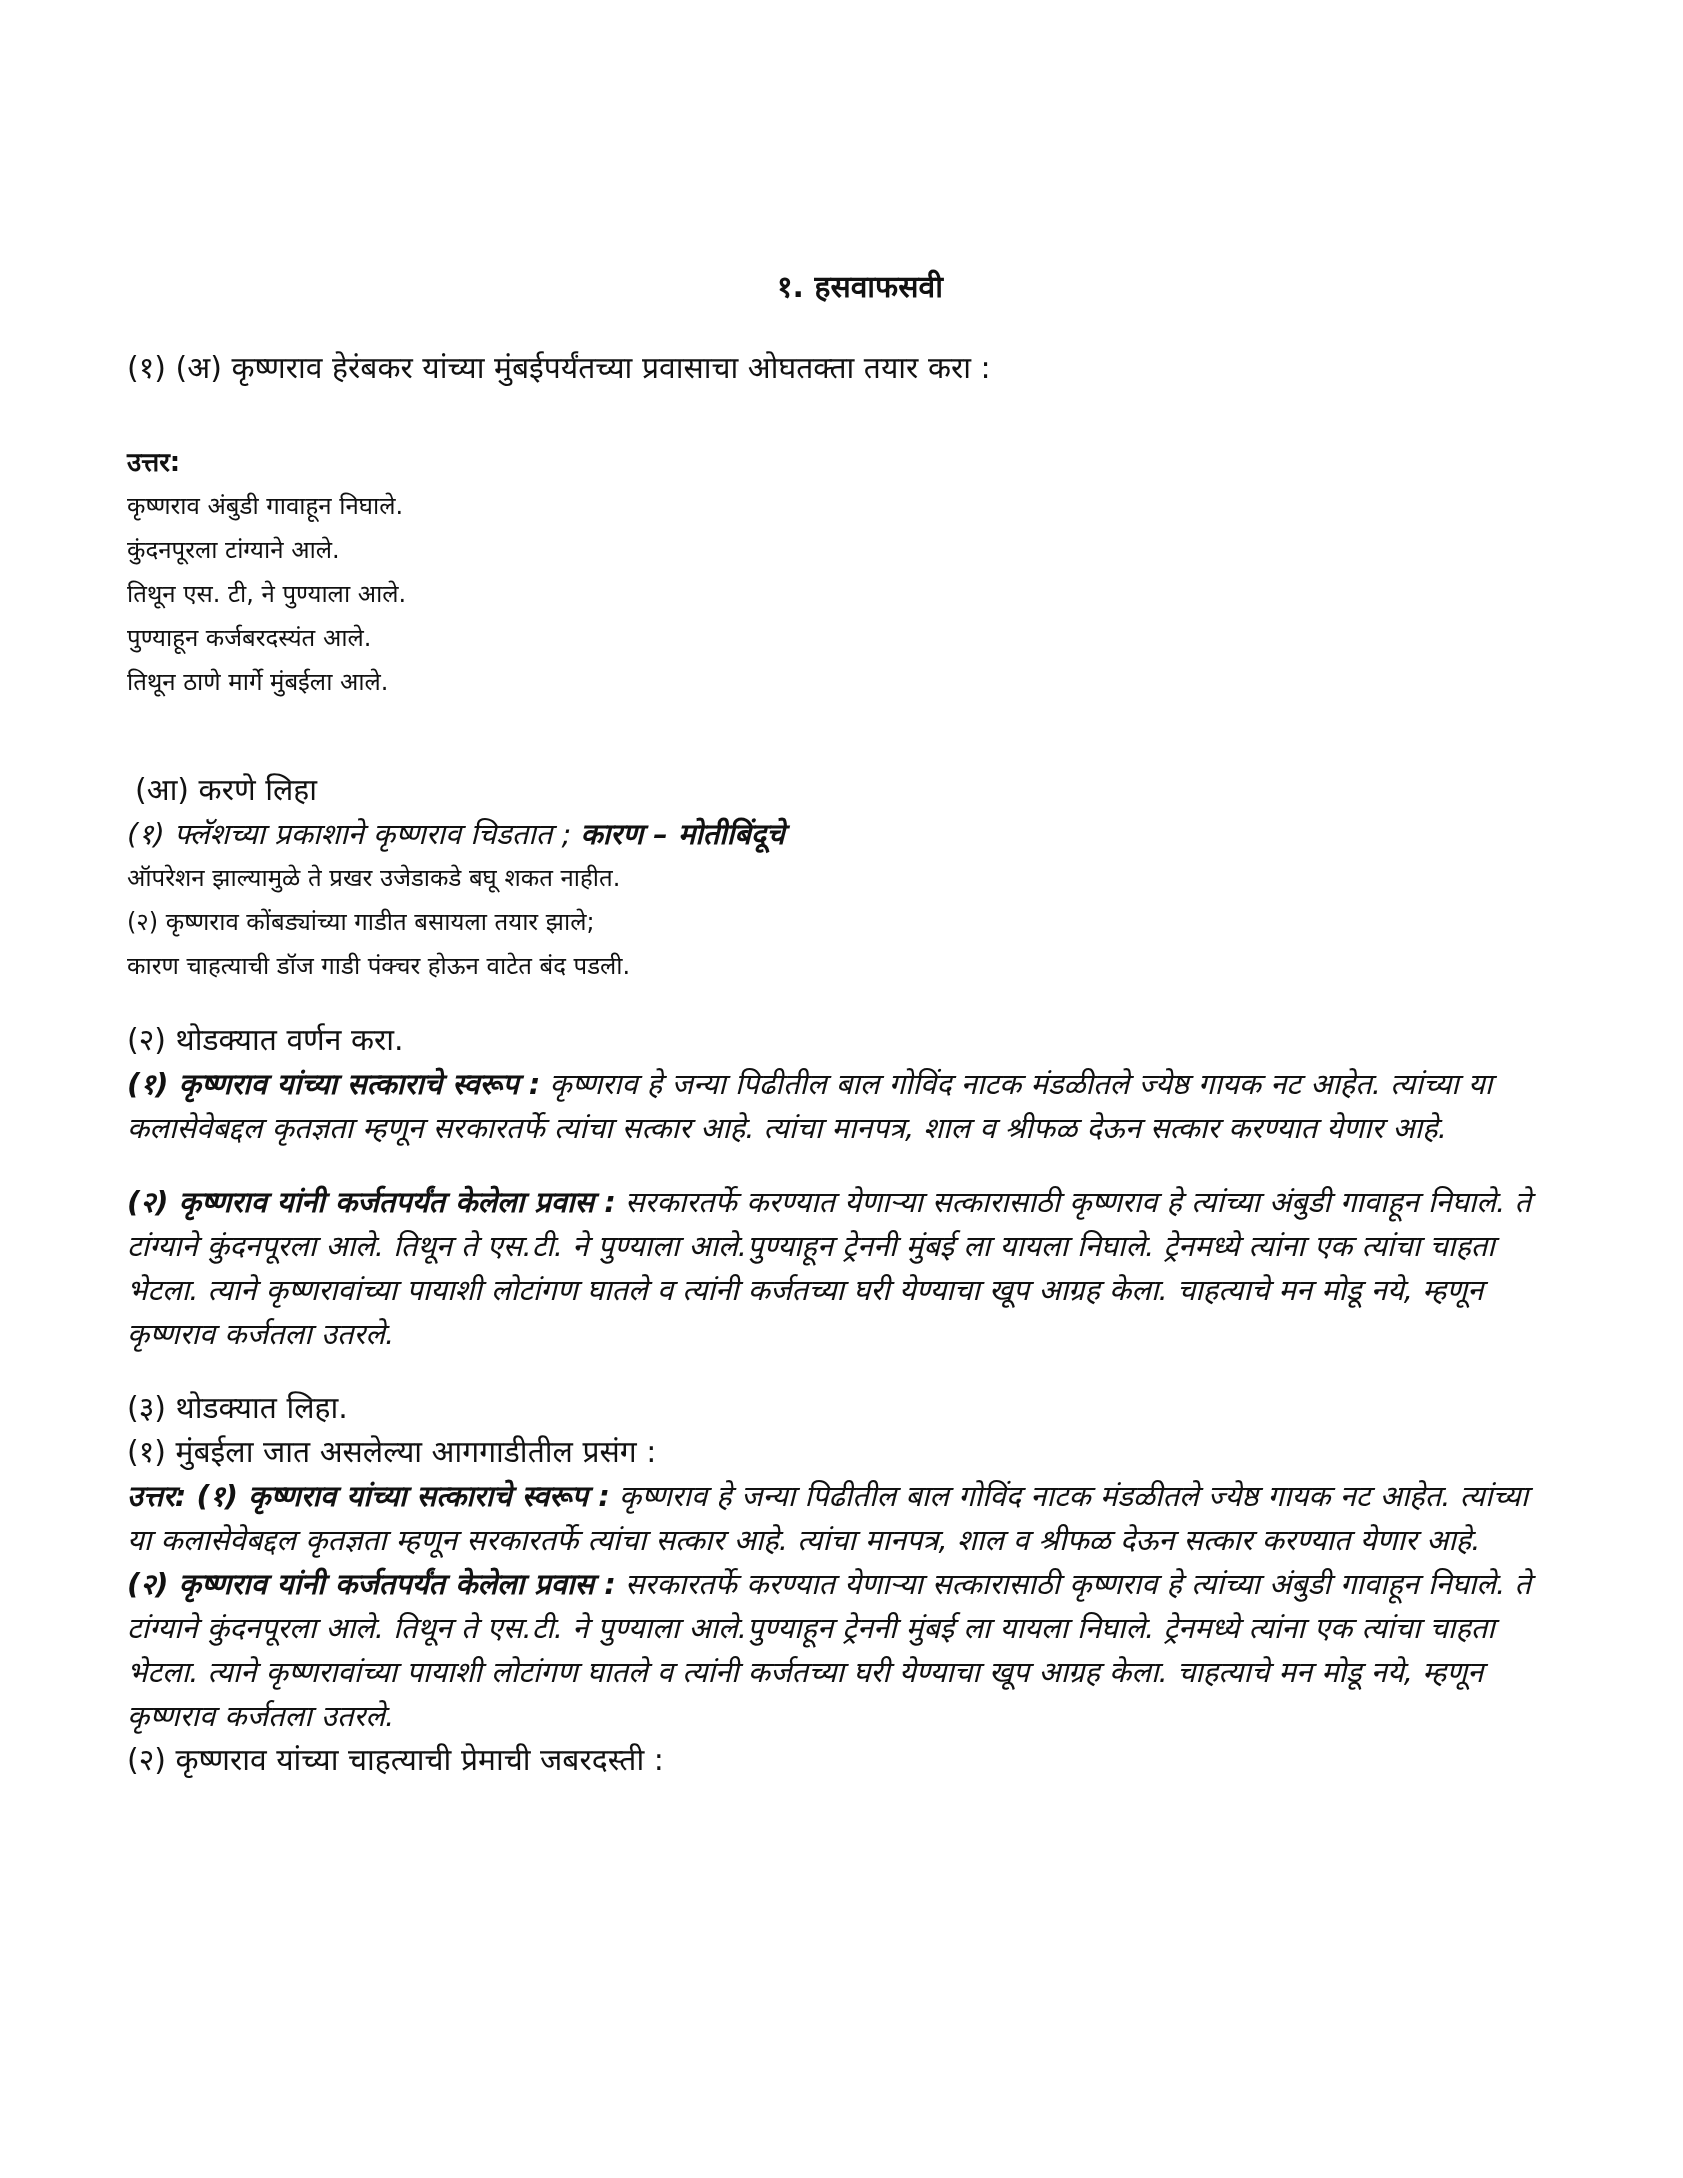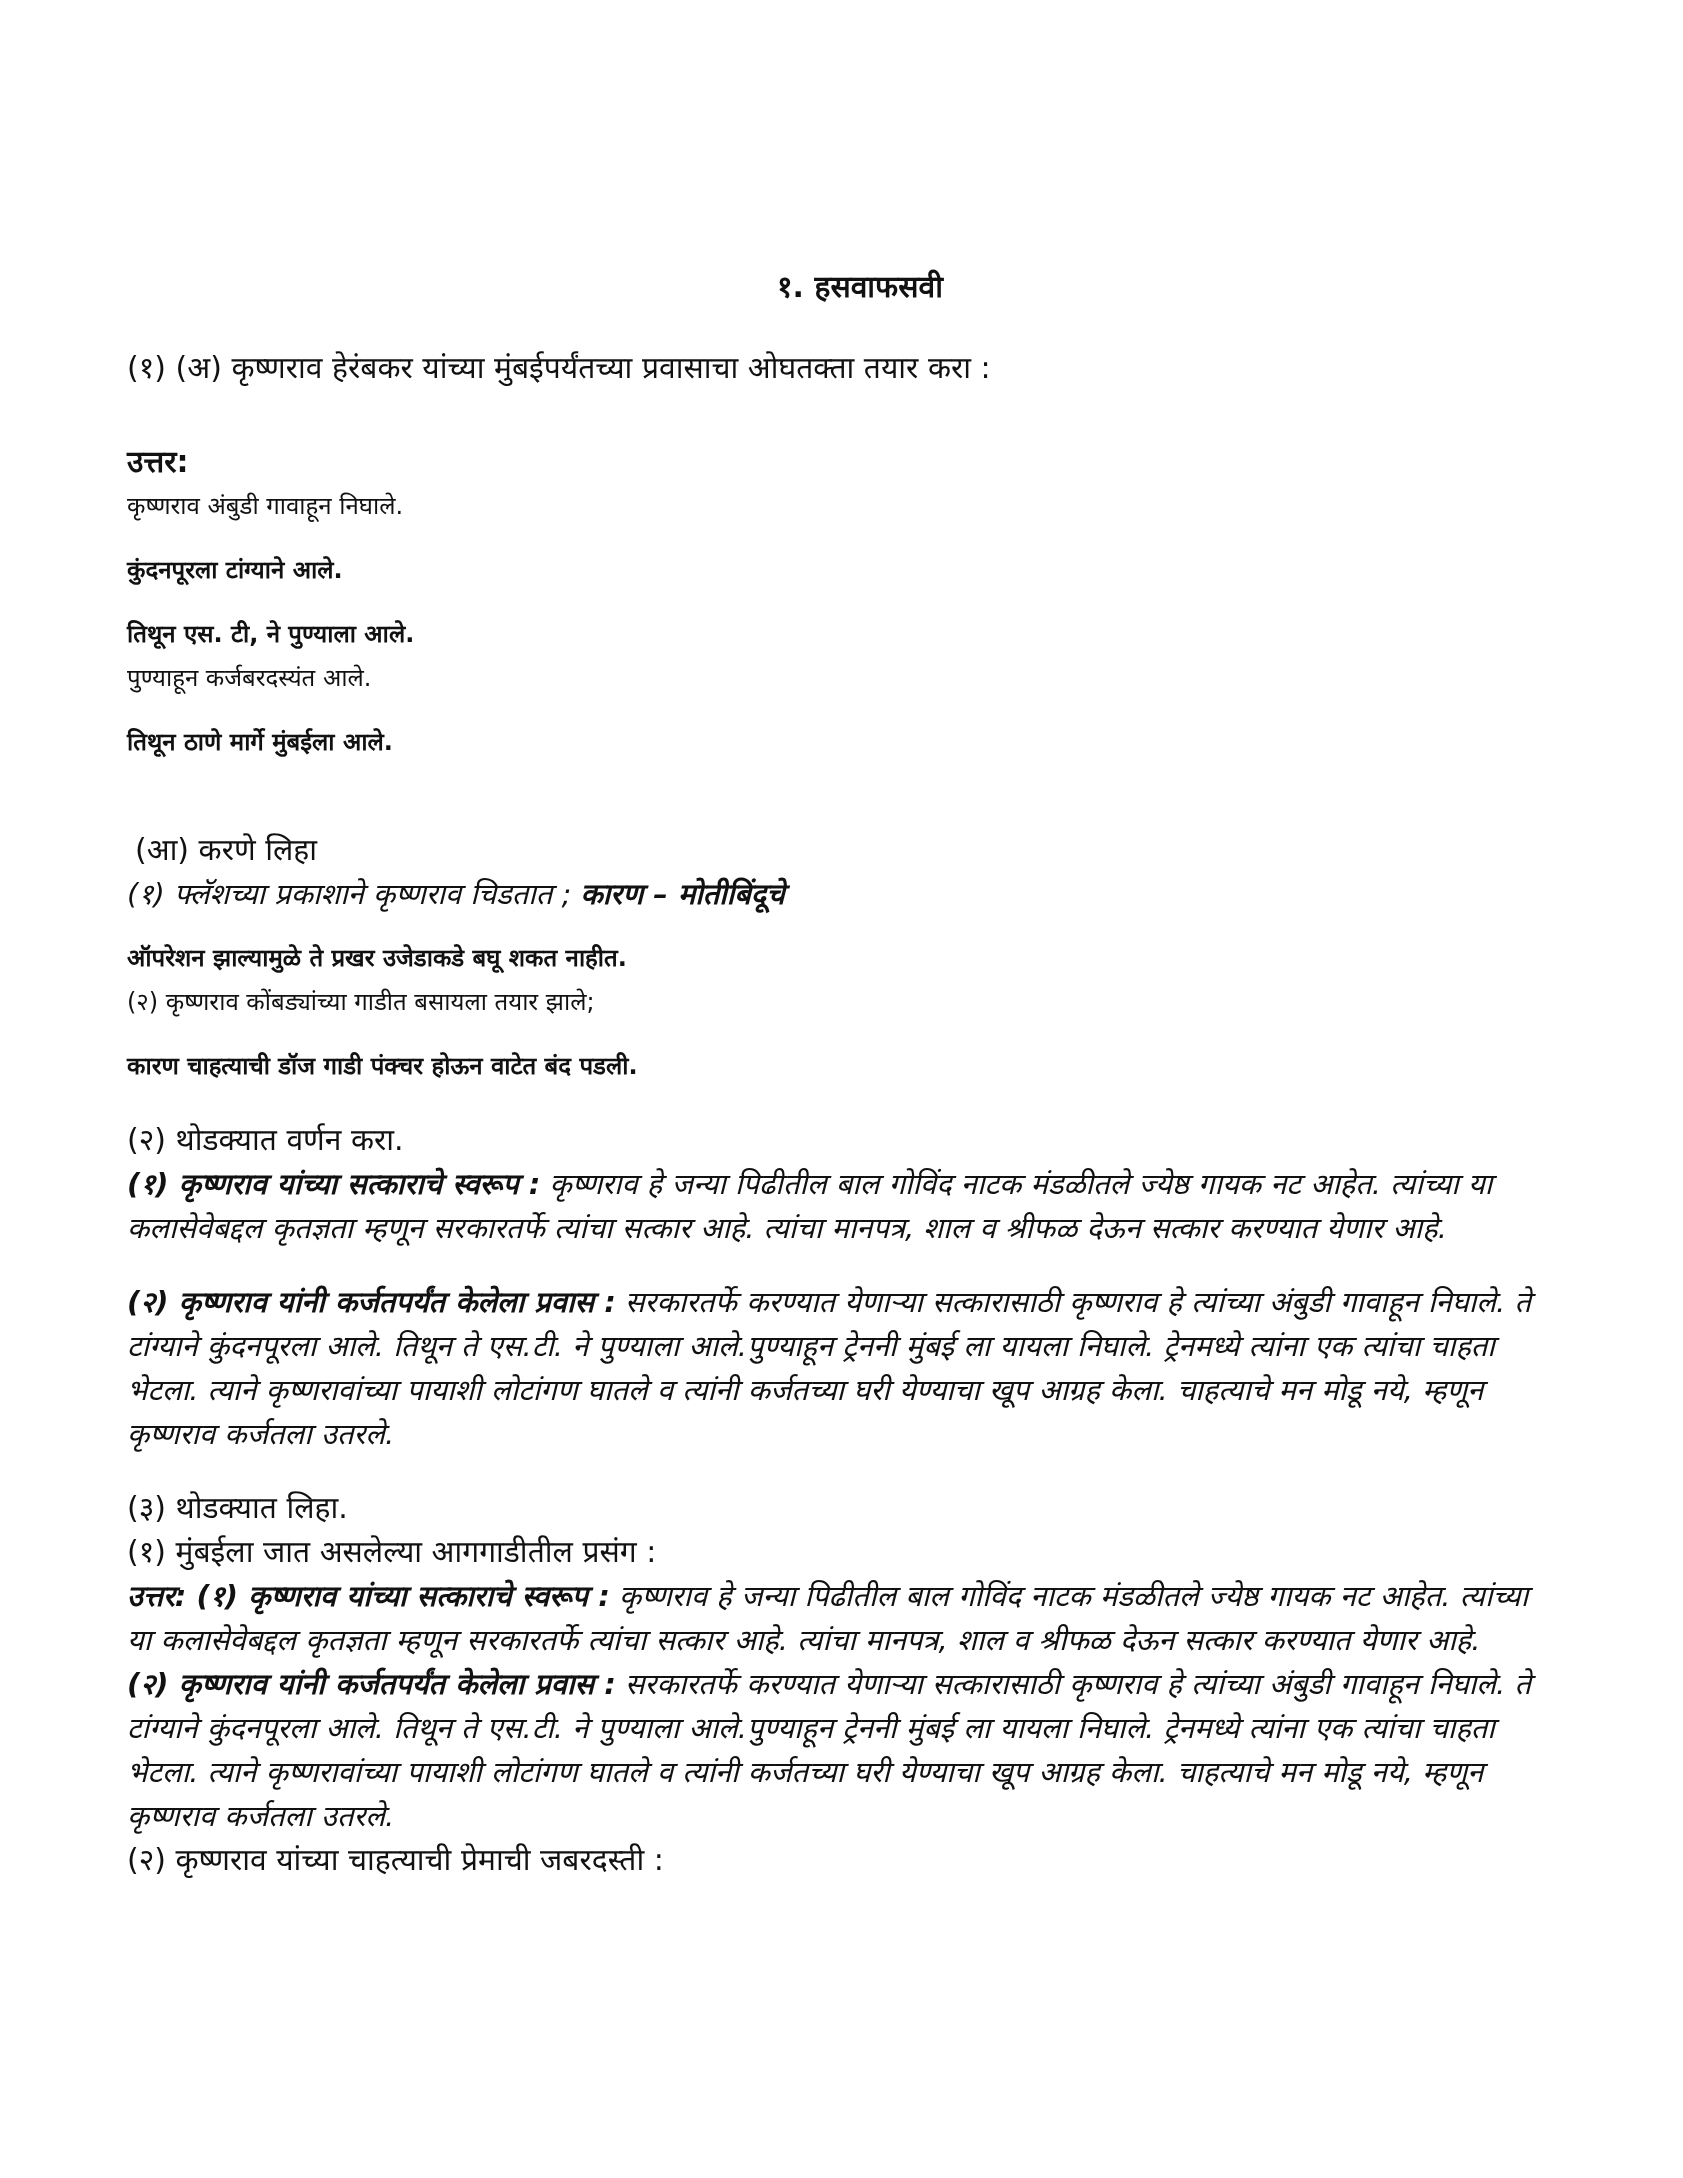--- a/index.html
+++ b/index.html
@@ -1,23 +1,23 @@
 <!DOCTYPE html>
 <html><head>
 <meta charset="utf-8">
 <style>
   html, body { margin: 0; padding: 0; background: #ffffff; }
   body { width: 1683px; height: 2178px; overflow: hidden; position: relative;
          font-family: "DejaVu Sans", "Liberation Sans", sans-serif; color: #111111; }
   .page { position: absolute; left: 127px; top: 265px; width: 1426px; }
   .title { text-align: center; font-weight: bold; font-size: 30px; margin: 0 0 40px 0; padding-left: 40px; }
   .q { font-weight: normal; font-size: 30px; line-height: 44px; margin: 0; }
-  .ans-label { font-weight: bold; font-size: 30px; line-height: 44px; margin-top: 50px; }
+  .ans-label { font-weight: bold; font-size: 26px; line-height: 44px; margin-top: 50px; }
   .line { font-size: 24px; line-height: 44px; margin: 0; }
-  .line.b { font-weight: bold; margin-top: 20px; }
+  .line.b { font-weight: normal; }
   .para { font-size: 29px; line-height: 44px; margin: 0; font-style: italic; }
   .para b { font-weight: bold; }
   .gap-m { height: 30px; }
   .indent { padding-left: 8px; margin-top: 34px; }
 </style>
 </head>
 <body>
 
 <div class="page">
   <h1 class="title">१. हसवाफसवी</h1>

